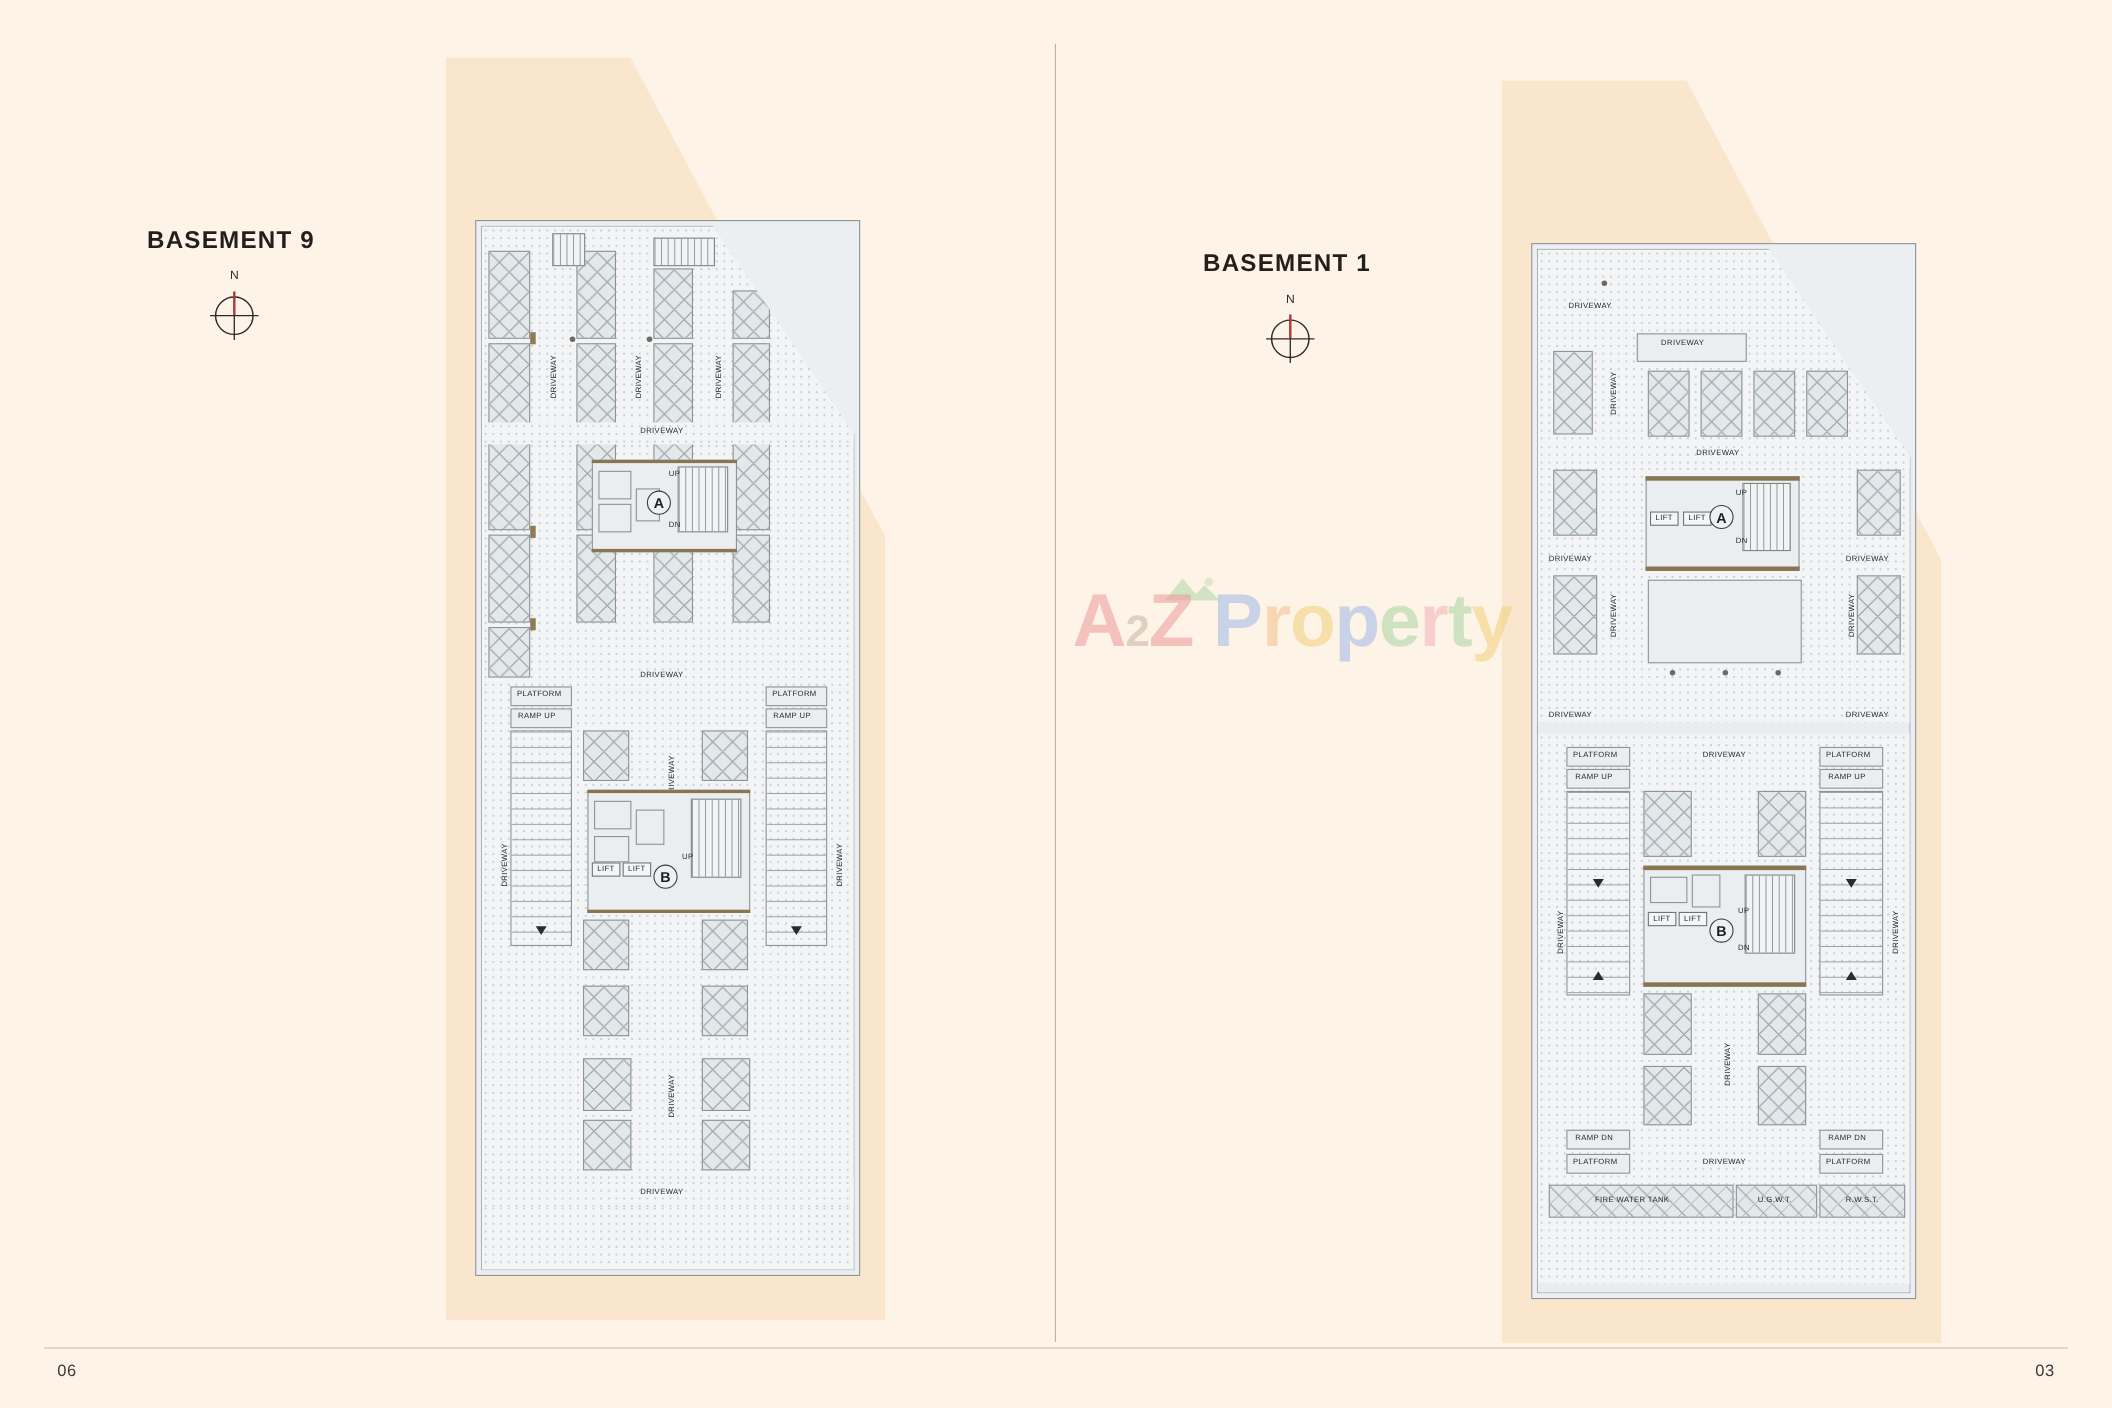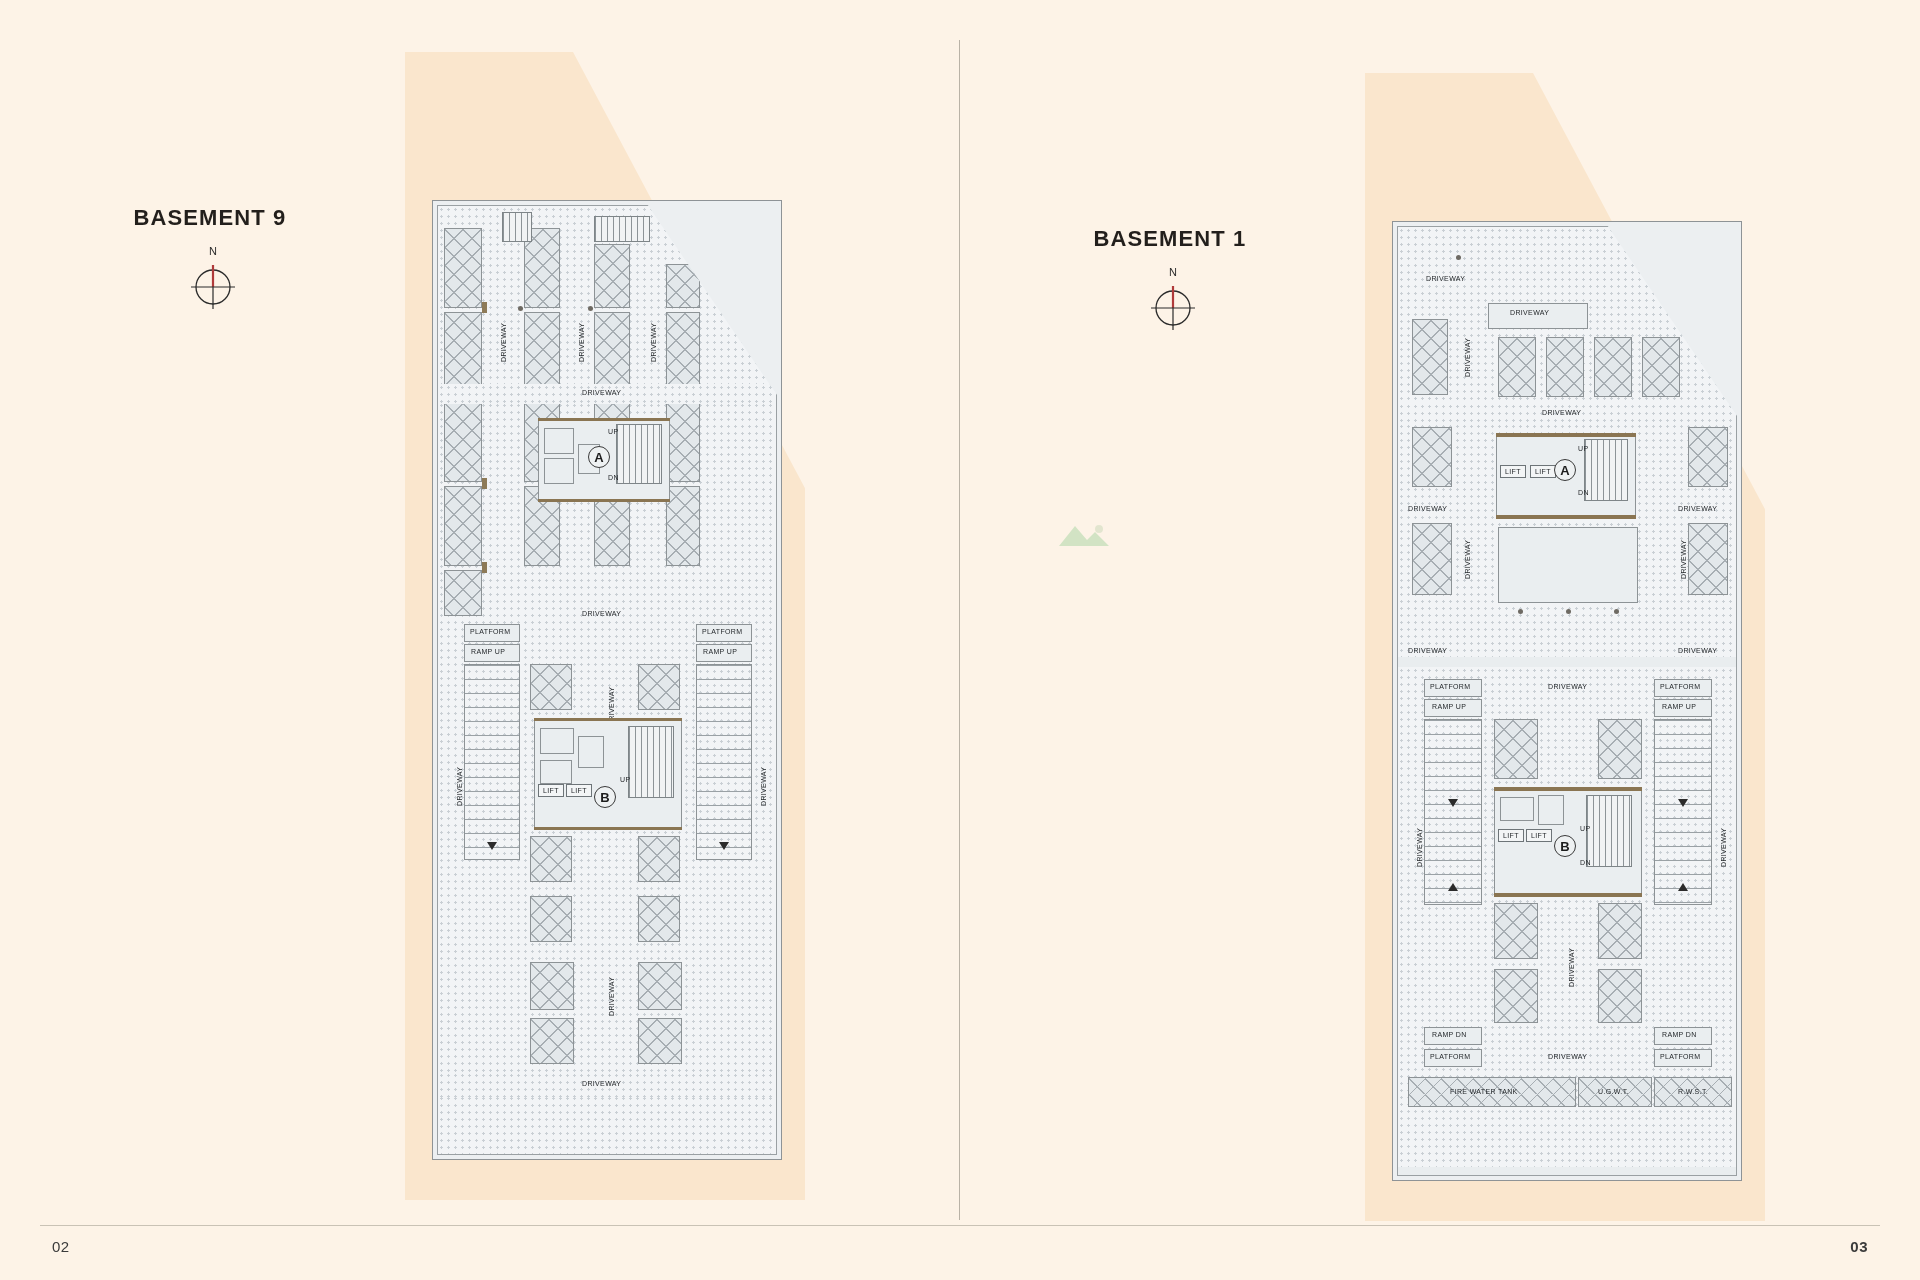--- a/index.html
+++ b/index.html
@@ -30,21 +30,21 @@
     background: #c9c2b5;
   }
   .folio {
     position: absolute;
     top: 1238px;
     font-size: 15px;
     color: #3b3b3b;
     letter-spacing: .5px;
   }
   .folio.left  { left: 52px; }
-  .folio.right { right: 52px; font-weight: bold; }
+  .folio.right { right: 52px; }
 
   
   .panel { position: absolute; top: 0; width: 960px; height: 1280px; }
   .panel.p-left  { left: 0; }
   .panel.p-right { left: 960px; margin-top: 21px; }
 
   
   .beige {
     position: absolute;
     left: 405px; top: 52px;
@@ -483,21 +483,24 @@
 
         <div class="park" style="left:256px; top:850px; width:78px; height:30px"></div>
         <div class="lbl" style="left:280px; top:861px">R.W.S.T.</div>
       </div>
     </div>
   </div>
 
   <div class="spine"></div>
   <div class="footer-rule"></div>
 
-  <div class="folio left">02</div>
+  <div class="folio left">06</div>
   <div class="folio right">03</div>
 
   <svg class="wm-roof" viewBox="0 0 58 30">
     <path d="M4 26 L20 6 L32 20 L40 12 L54 26 Z" fill="#a8d5a2"></path>
     <circle cx="44" cy="9" r="4" fill="#c9d9b8"></circle>
   </svg>
+  <div class="wm-logo">
+    <span class="a">A</span><span class="two">2</span><span class="z">Z</span>&nbsp;<span class="p">P</span><span class="r">r</span><span class="o">o</span><span class="p2">p</span><span class="e">e</span><span class="r2">r</span><span class="t">t</span><span class="y">y</span>
+  </div>
 
 </div>
 
 </body></html>

